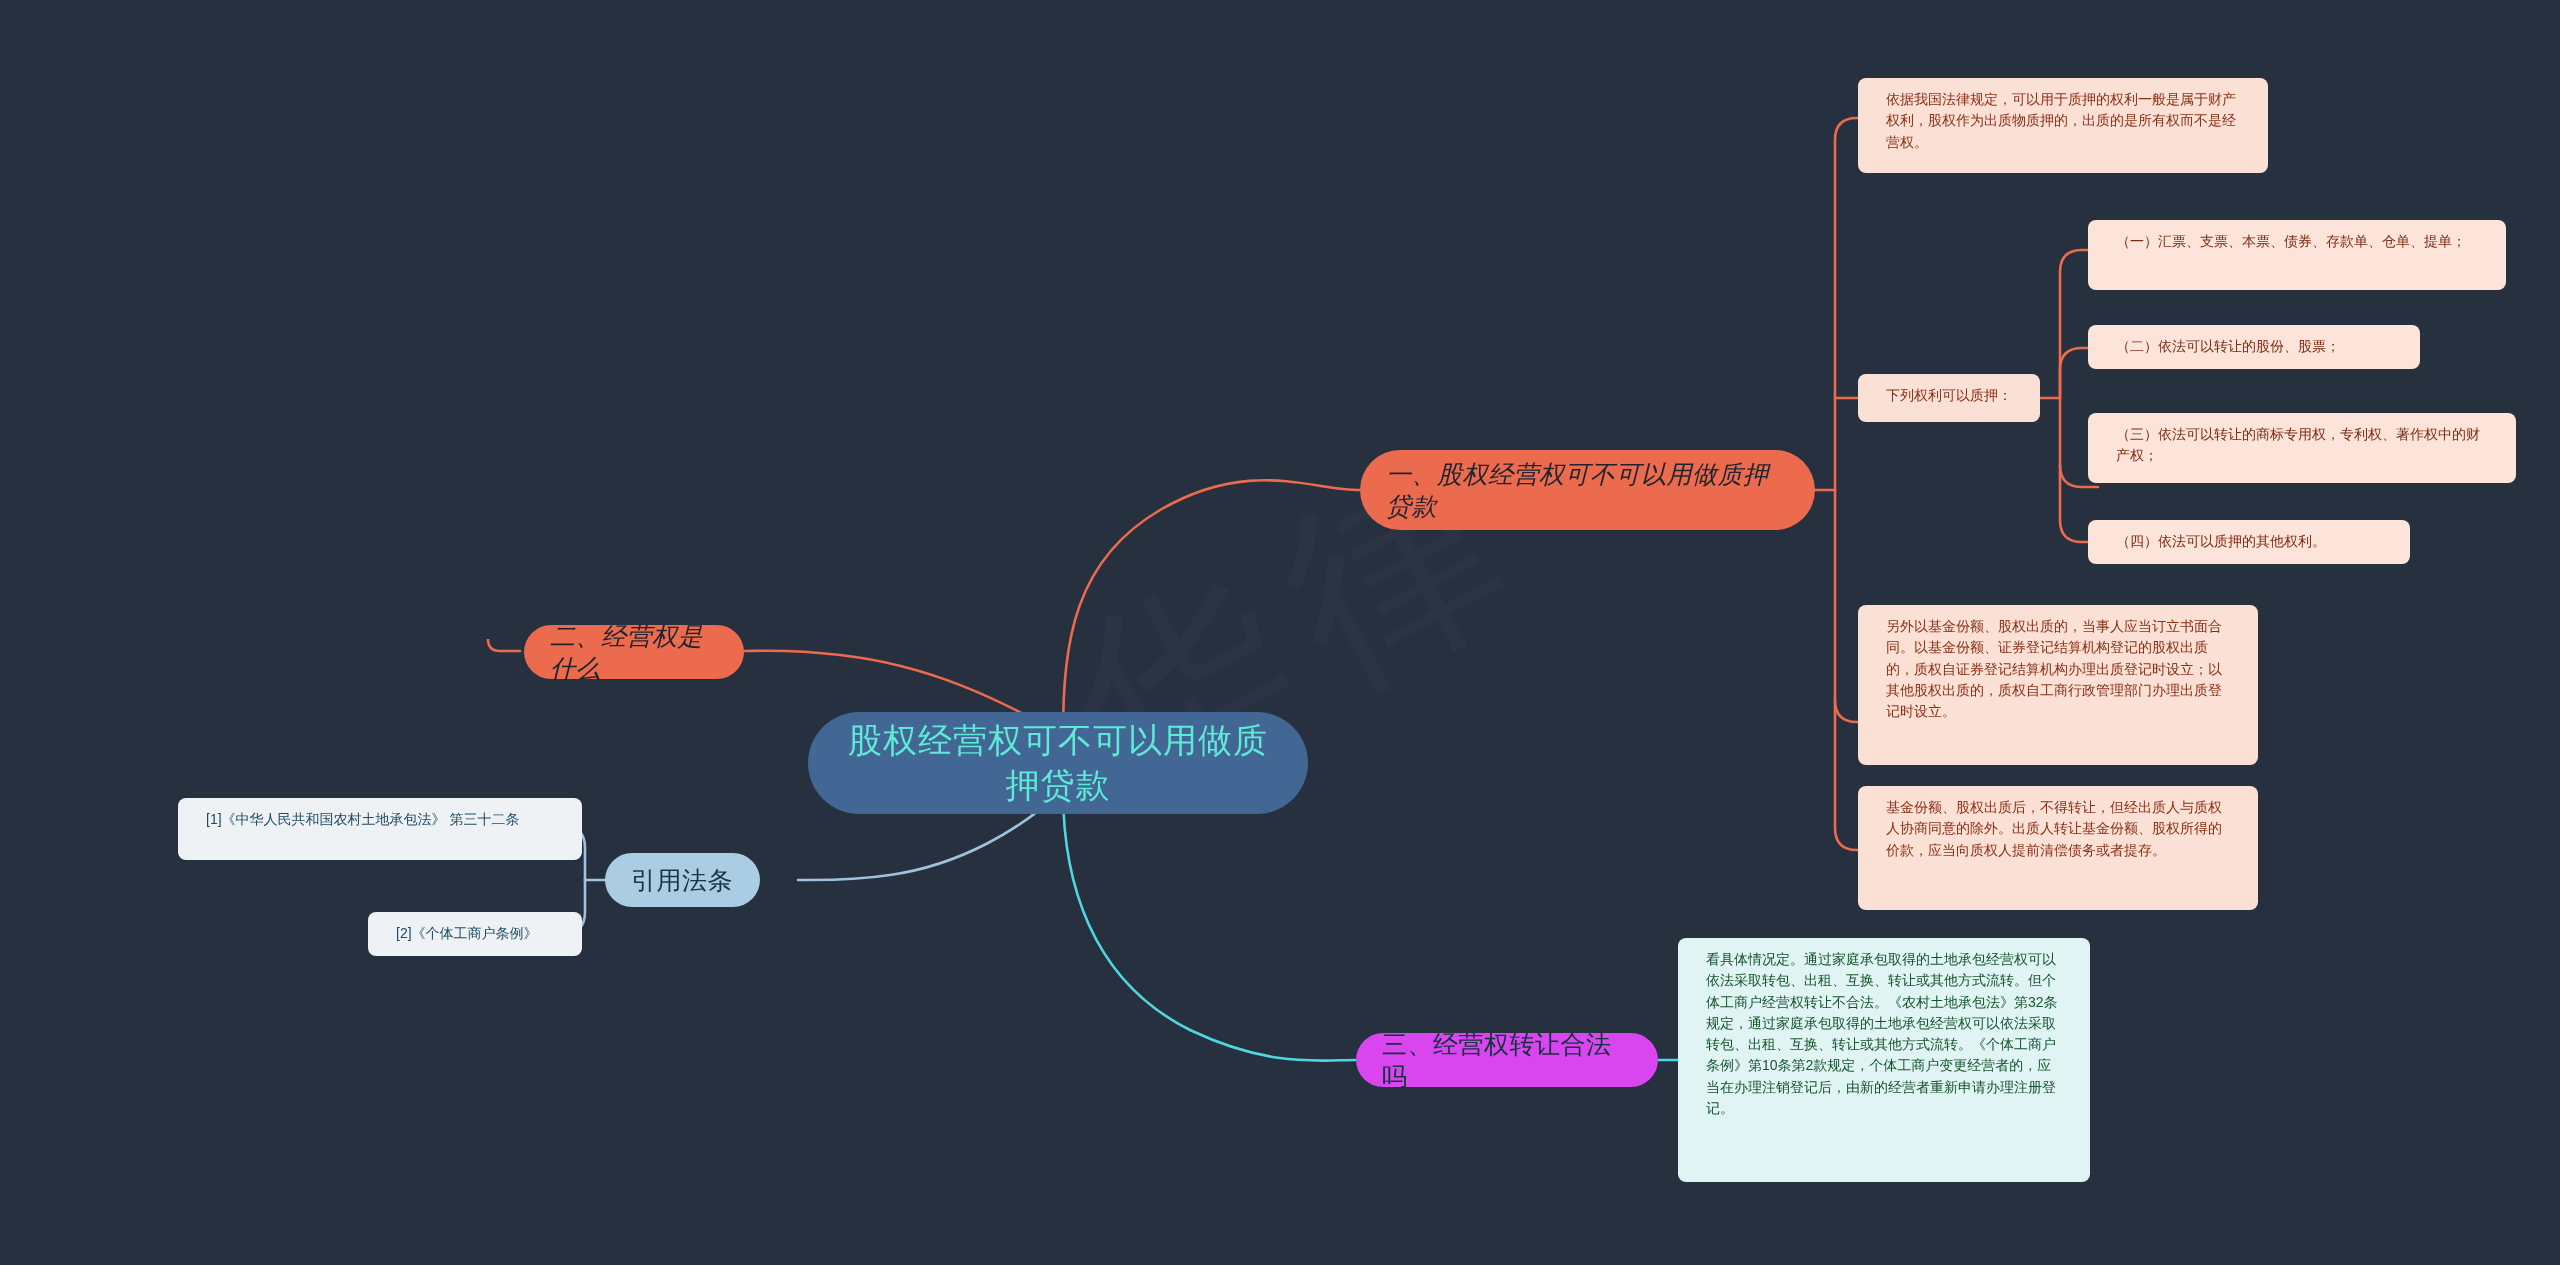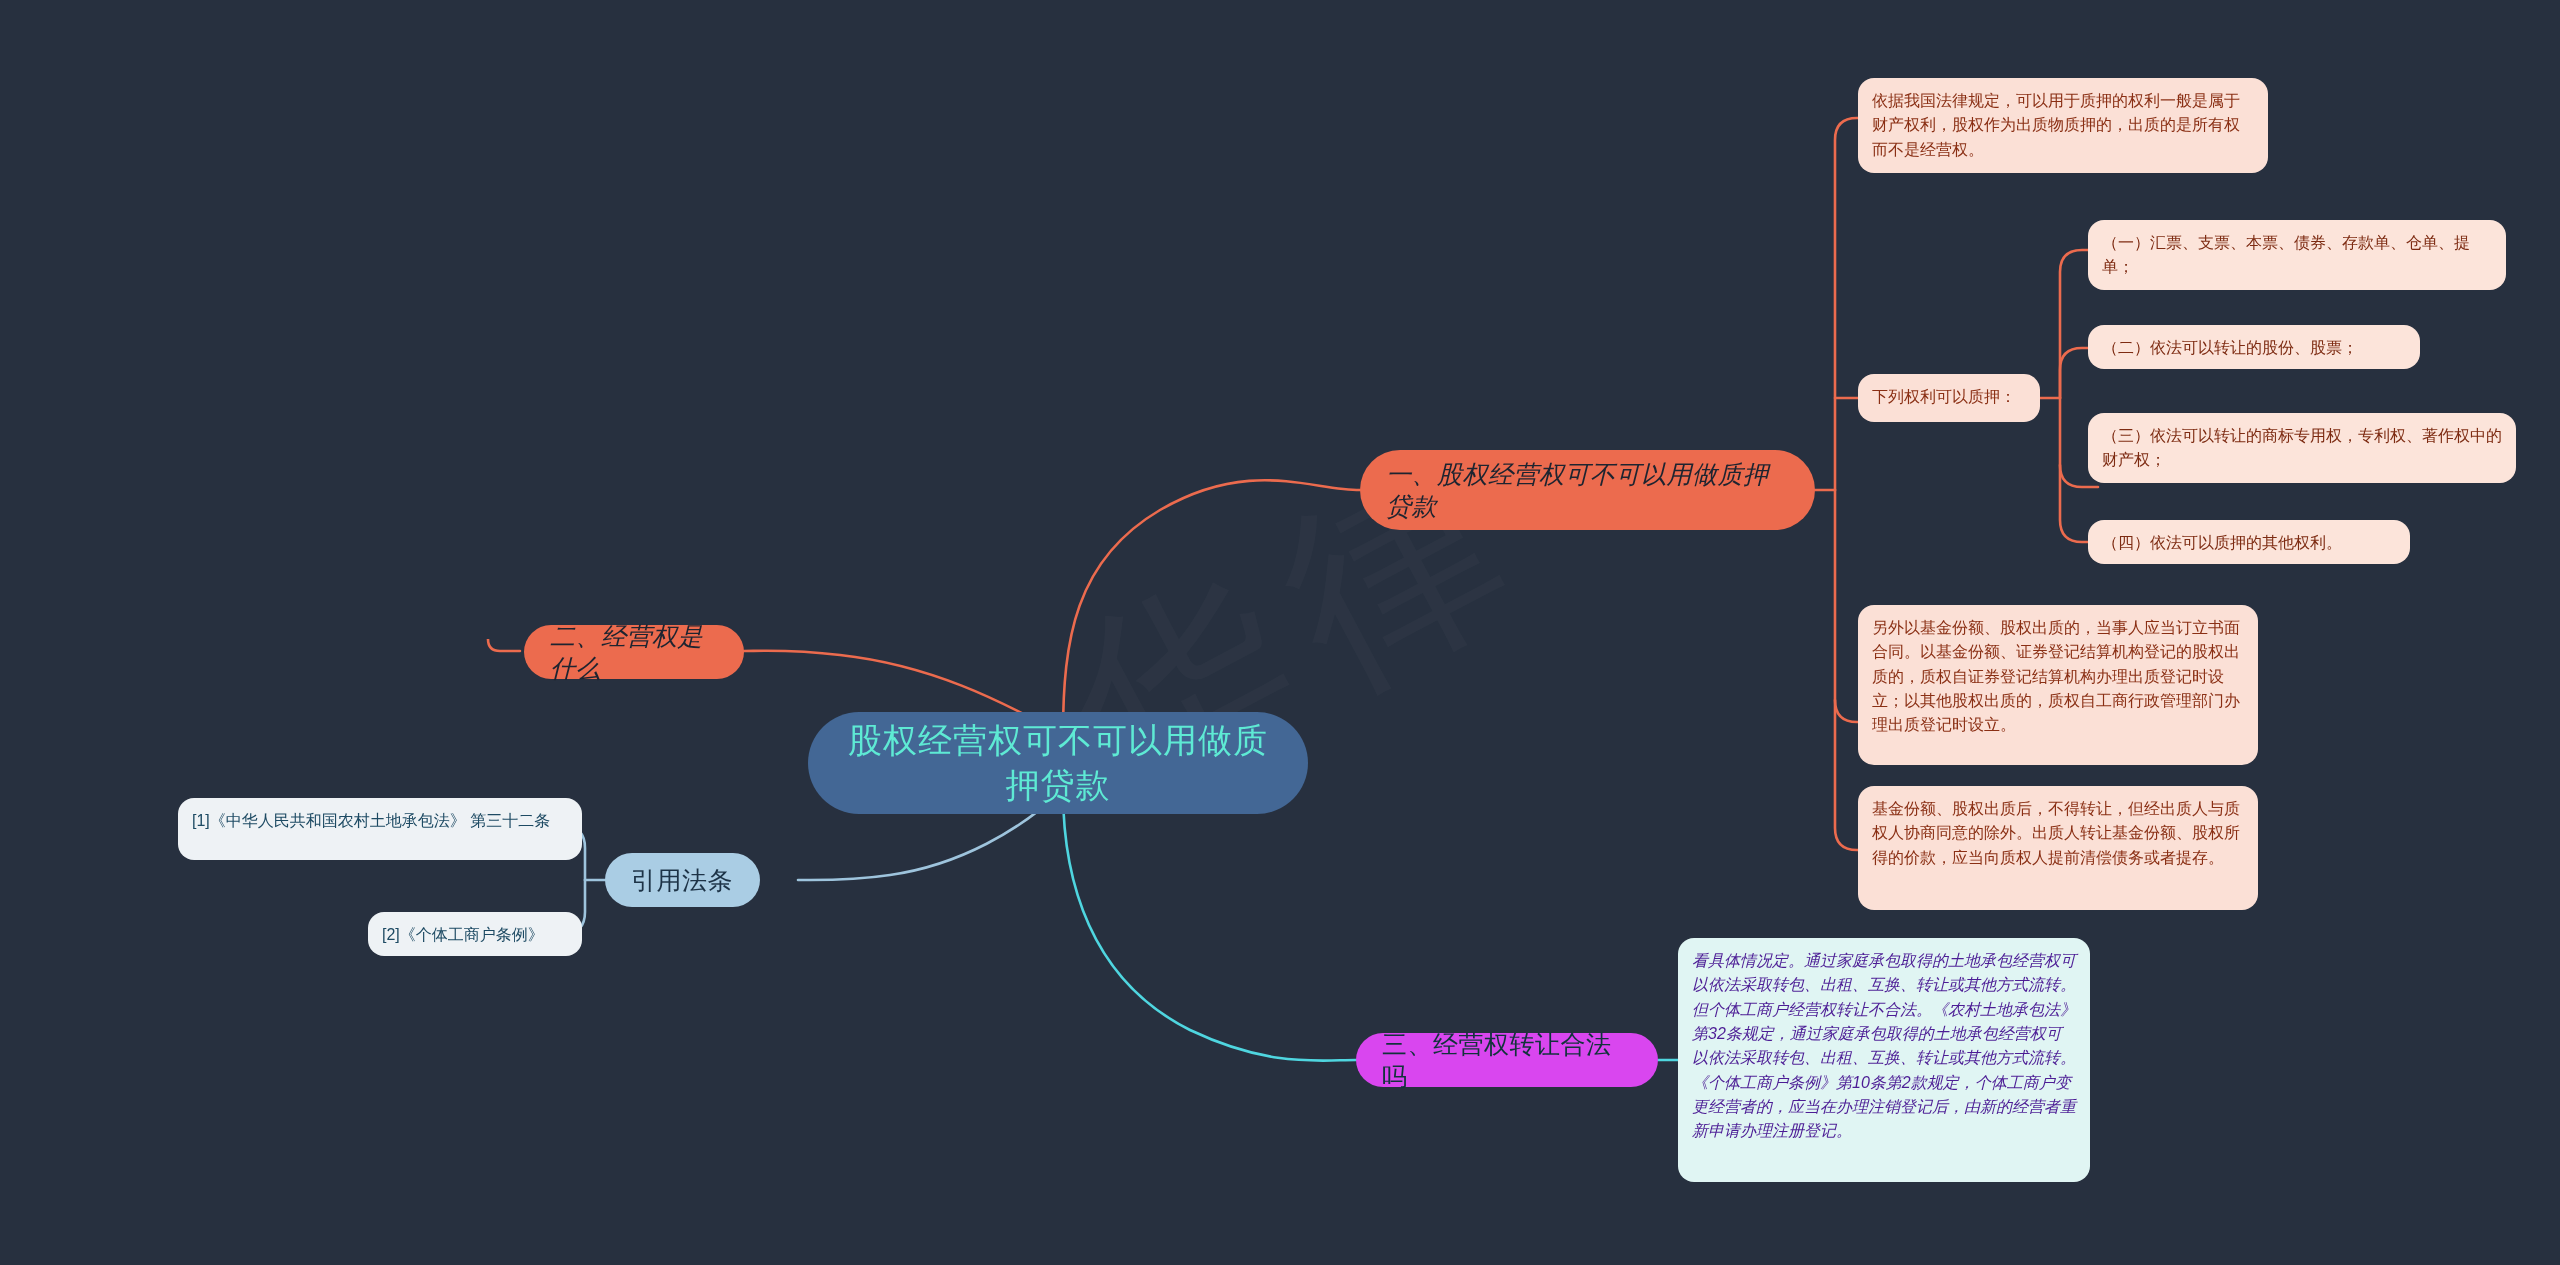--- a/index.html
+++ b/index.html
@@ -37,30 +37,30 @@
     padding:12px 26px;
     color:#21272e;
     letter-spacing:.5px;
   }
   .branch.orange{background:#ec6b4e;color:#1d2430;font-style:italic;}
   .branch.blue{background:#aacde4;color:#1d3347;}
   .branch.cyan{background:#d946ef;color:#11333a;}
 
   
   .card{
-    border-radius:16px;
-    font-size:16px;
+    border-radius:8px;
+    font-size:14px;
     line-height:1.52;
-    padding:11px 14px;
+    padding:11px 28px;
     box-sizing:border-box;
   }
   .card.peach{background:#fbe0d6;color:#8a2f14;}
   .card.peachlight{background:#fce4da;color:#7d2b12;}
   .card.grayblue{background:#eef2f5;color:#1d4a63;}
-  .card.mint{background:#e0f5f3;color:#4c1d95;font-style:italic;}
+  .card.mint{background:#e0f5f3;color:#14532d;}
 
   .watermark{
     position:absolute;
     left:1100px;top:420px;
     width:700px;height:500px;
     font-size:210px;
     color:rgba(255,255,255,0.022);
     font-family:"Liberation Serif","DejaVu Serif",serif;
     transform:rotate(-28deg);
     letter-spacing:30px;

